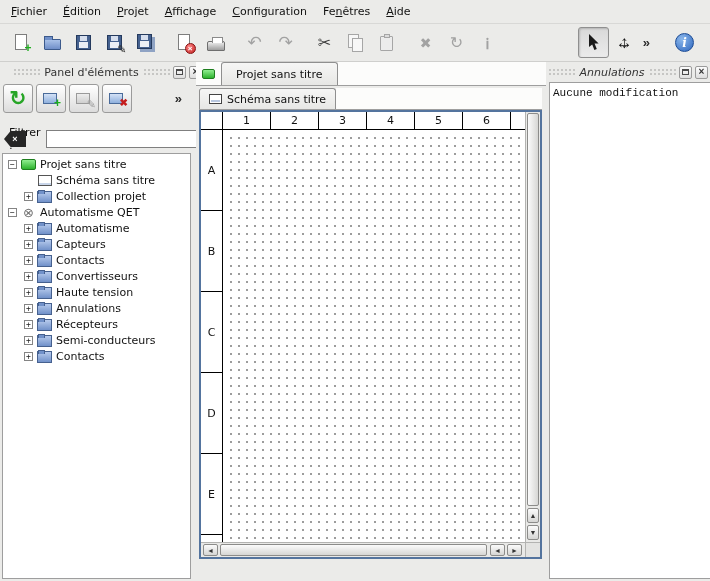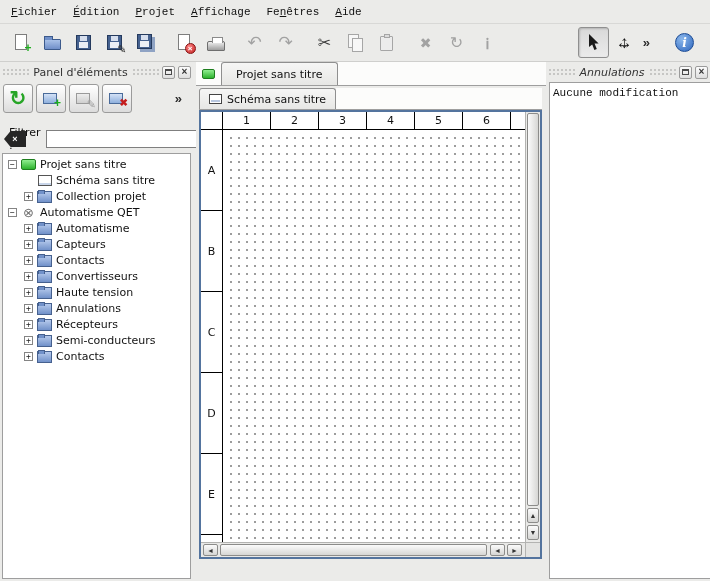--- a/index.html
+++ b/index.html
@@ -2,21 +2,21 @@
 <html><head>
 <meta charset="utf-8">
 <style>
 *{margin:0;padding:0;box-sizing:border-box;}
 html,body{width:710px;height:581px;overflow:hidden;}
 body{font-family:"DejaVu Sans","Liberation Sans",sans-serif;font-size:11px;color:#111;background:#ebebe9;}
 .app{position:relative;width:710px;height:581px;background:#ebebe9;}
 
 
 .menubar{position:absolute;left:0;top:0;width:710px;height:24px;display:flex;align-items:center;padding-left:3px;border-bottom:1px solid #d8d8d6;}
-.menu-item{padding:4px 8px;cursor:default;white-space:nowrap;font-family:Liberation Mono, monospace;}
+.menu-item{padding:4px 8px;cursor:default;white-space:nowrap;}
 .menu-item u{text-decoration:underline;}
 
 
 .toolbar{position:absolute;left:0;top:24px;width:710px;height:38px;display:flex;align-items:center;padding:0 10px 0 6px;border-bottom:1px solid #cfcfcd;background:#ebebe9;}
 .tbtn{width:31px;height:31px;border:1px solid transparent;border-radius:3px;background:transparent;display:flex;align-items:center;justify-content:center;position:relative;padding:0;}
 .tbtn.pressed{border:1px solid #8f8f8f;background:linear-gradient(#d9d9d9,#ebebeb);box-shadow:inset 1px 1px 2px rgba(0,0,0,.18);}
 .tsep{width:8px;height:100%;}
 .push{margin-left:auto;}
 .gap14{margin-left:16px;}
 
@@ -67,21 +67,21 @@
 
 .dock-title{position:absolute;height:16px;display:flex;align-items:center;gap:3px;}
 .dots{flex:1;height:8px;background-image:radial-gradient(circle,#c6c6c4 1px,transparent 1.2px);background-size:4px 4px;}
 .dock-title-text{color:#333;padding:0 1px;white-space:nowrap;}
 .dock-btn{width:13px;height:13px;border:1px solid #9b9b9b;border-radius:2px;background:linear-gradient(#fcfcfc,#dedede);display:flex;align-items:center;justify-content:center;padding:0;}
 .float-glyph{width:7px;height:6px;border:1px solid #4a4a4a;border-top-width:2px;display:block;}
 .close-glyph{font-size:10px;font-weight:bold;color:#333;line-height:1;}
 .close-glyph::after{content:"\00D7";}
 
 
-.lp-title{left:2px;top:64px;width:189px;}
+.lp-title{left:13px;top:64px;width:189px;}
 .lp-tools{position:absolute;left:3px;top:82px;width:188px;height:32px;display:flex;align-items:center;gap:3px;}
 .pbtn{width:30px;height:29px;border:1px solid #9b9b9b;border-radius:3px;background:linear-gradient(#ffffff,#dcdcdc);display:flex;align-items:center;justify-content:center;padding:0;}
 .lp-chev{margin-left:auto;margin-right:6px;}
 .filter-row{position:absolute;left:4px;top:129px;width:186px;height:20px;display:flex;align-items:center;gap:5px;}
 .clrbtn{width:22px;height:16px;position:relative;border:none;background:transparent;padding:0;}
 .clr{position:absolute;left:0;top:0;width:22px;height:16px;background:#262626;clip-path:polygon(0 50%,30% 0,100% 0,100% 100%,30% 100%);color:#fff;display:flex;align-items:center;justify-content:center;font-size:9px;font-weight:bold;}
 .clr::after{content:"\00D7";}
 .filter-input{flex:1;height:18px;border:1px solid #7f7f7f;background:#fff;padding:0 3px;font-family:"DejaVu Sans",sans-serif;font-size:11px;}
 .tree{position:absolute;left:2px;top:153px;width:189px;height:426px;background:#fff;border:1px solid #9e9e9e;padding-top:2px;overflow:hidden;}
 .trow{display:flex;align-items:center;height:16px;gap:4px;}
@@ -144,20 +144,21 @@
 </head>
 <body>
 
 <div class="app">
 
   <div class="menubar">
     <span class="menu-item"><u>F</u>ichier</span>
     <span class="menu-item"><u>É</u>dition</span>
     <span class="menu-item"><u>P</u>rojet</span>
     <span class="menu-item"><u>A</u>ffichage</span>
+    <span class="menu-item"><u>C</u>onfiguration</span>
     <span class="menu-item">Fe<u>n</u>êtres</span>
     <span class="menu-item"><u>A</u>ide</span>
   </div>
 
   <div class="toolbar">
     <button class="tbtn">
         <span class="icon">
           <i class="ipage"></i>
           <i class="bplus"></i>
         </span>

